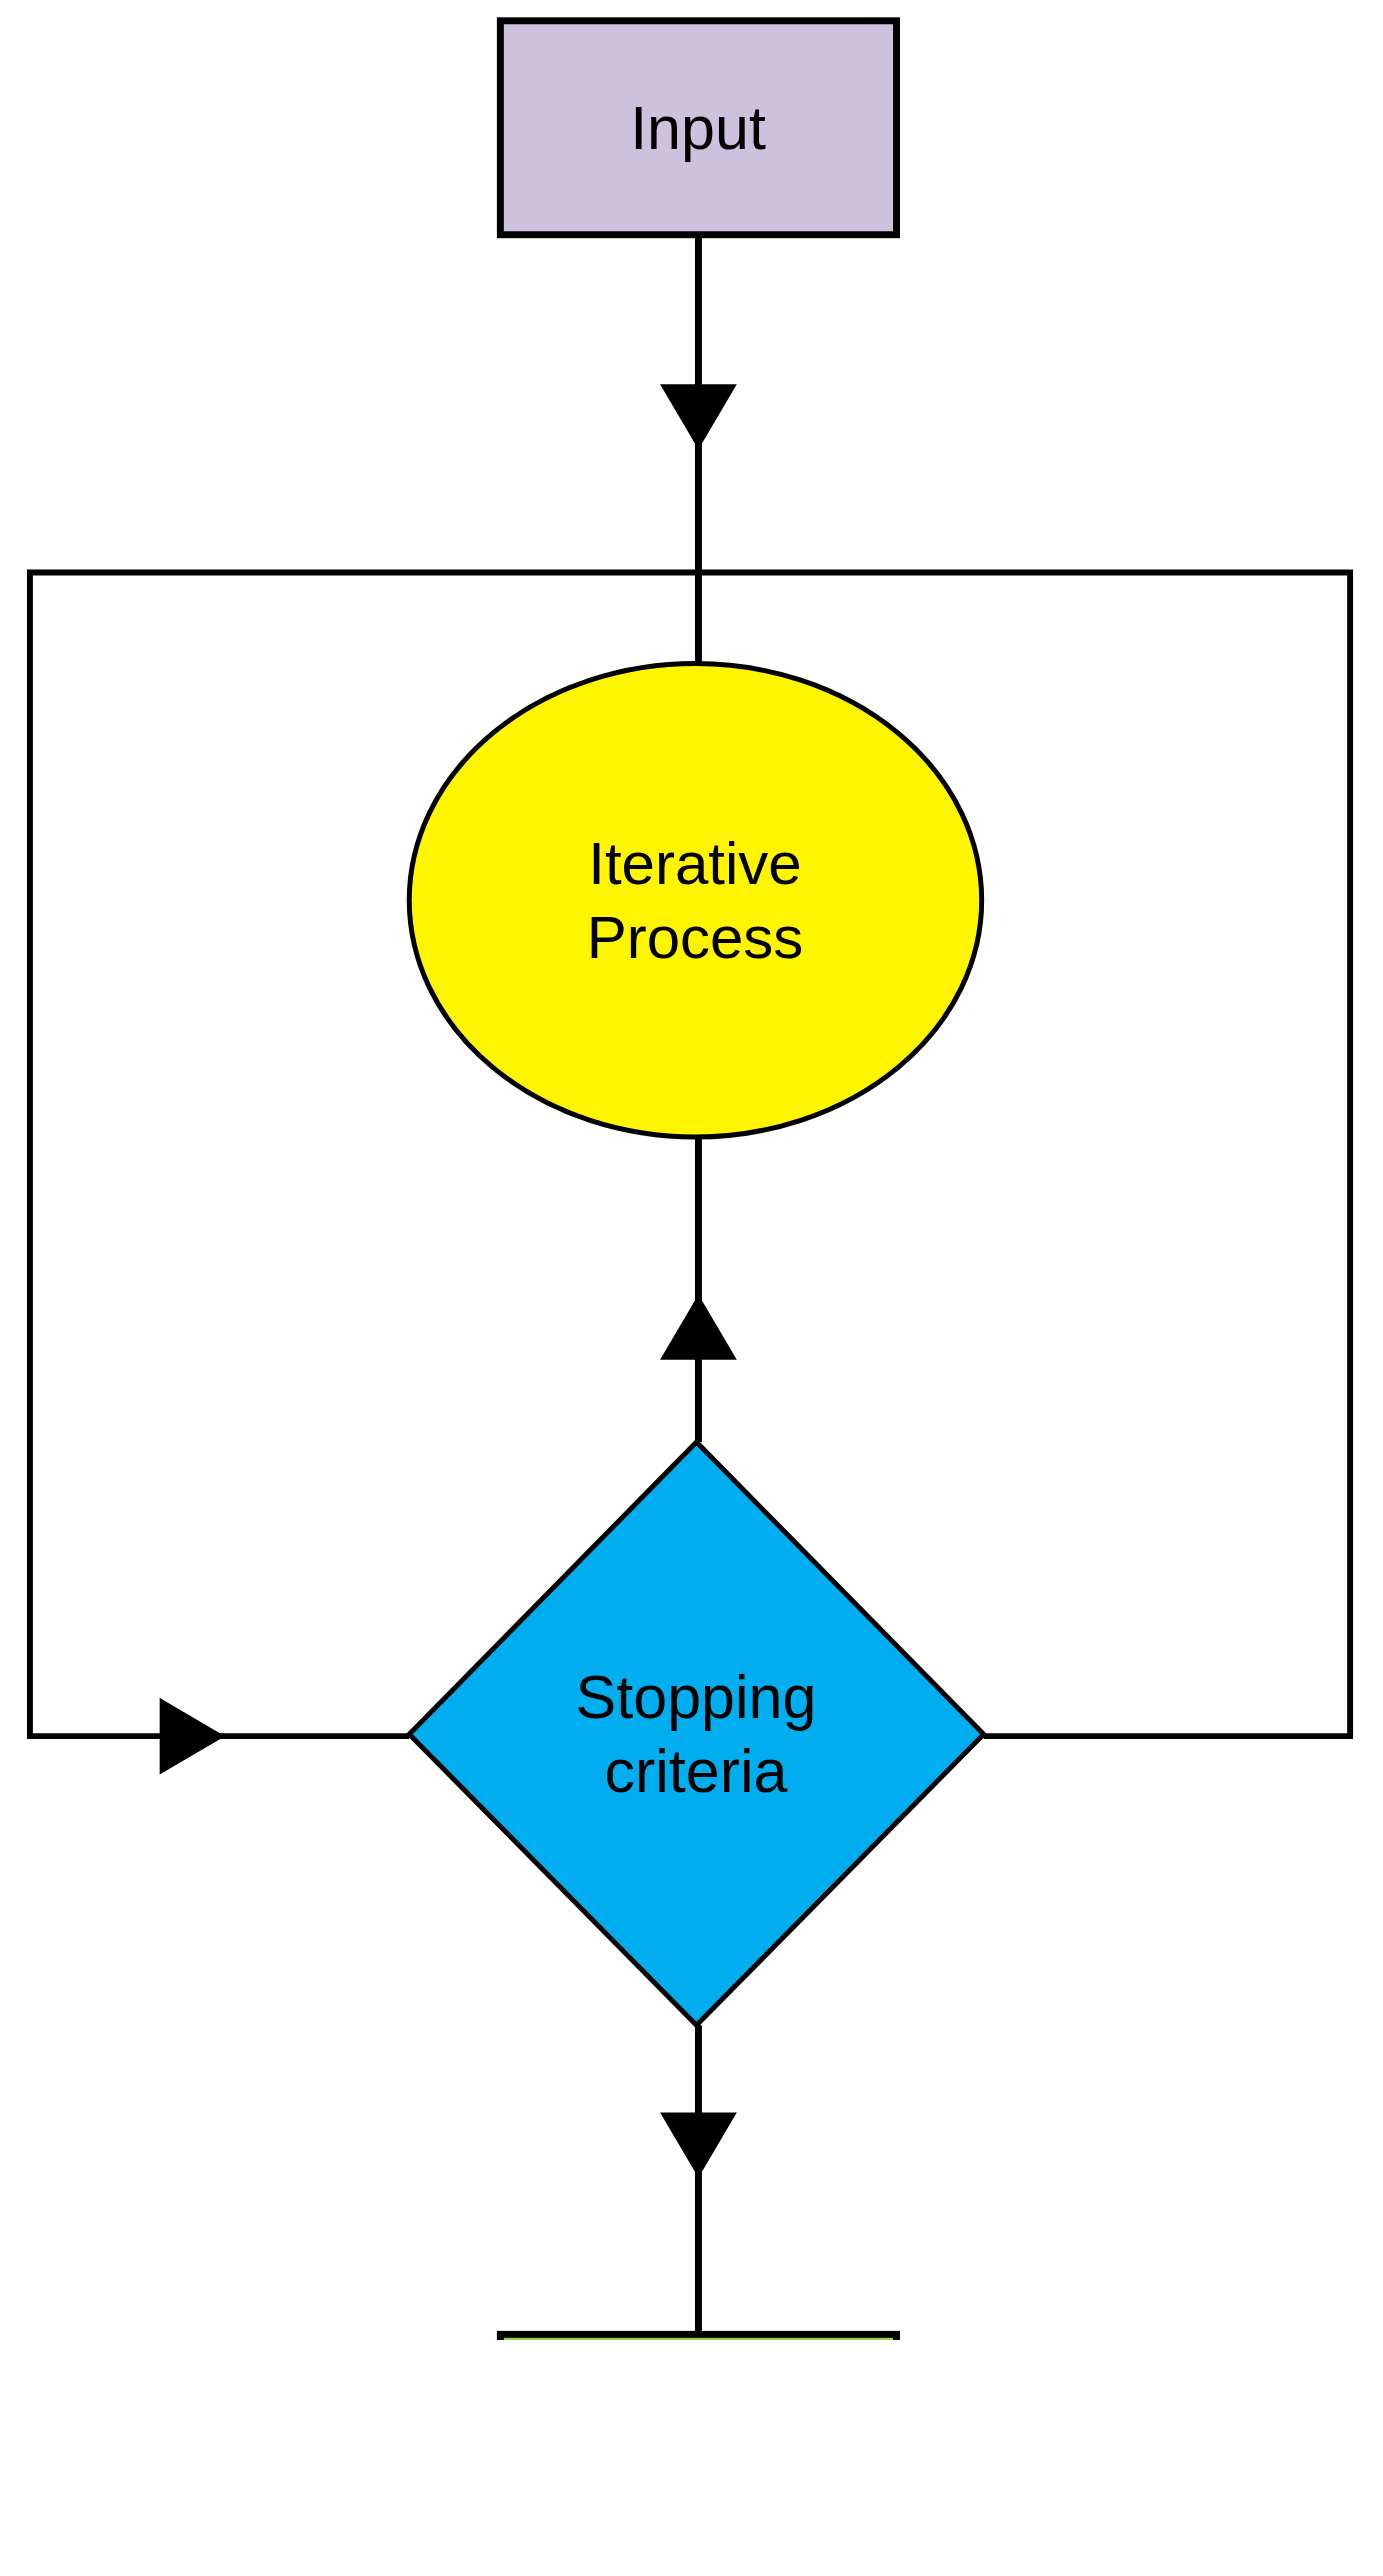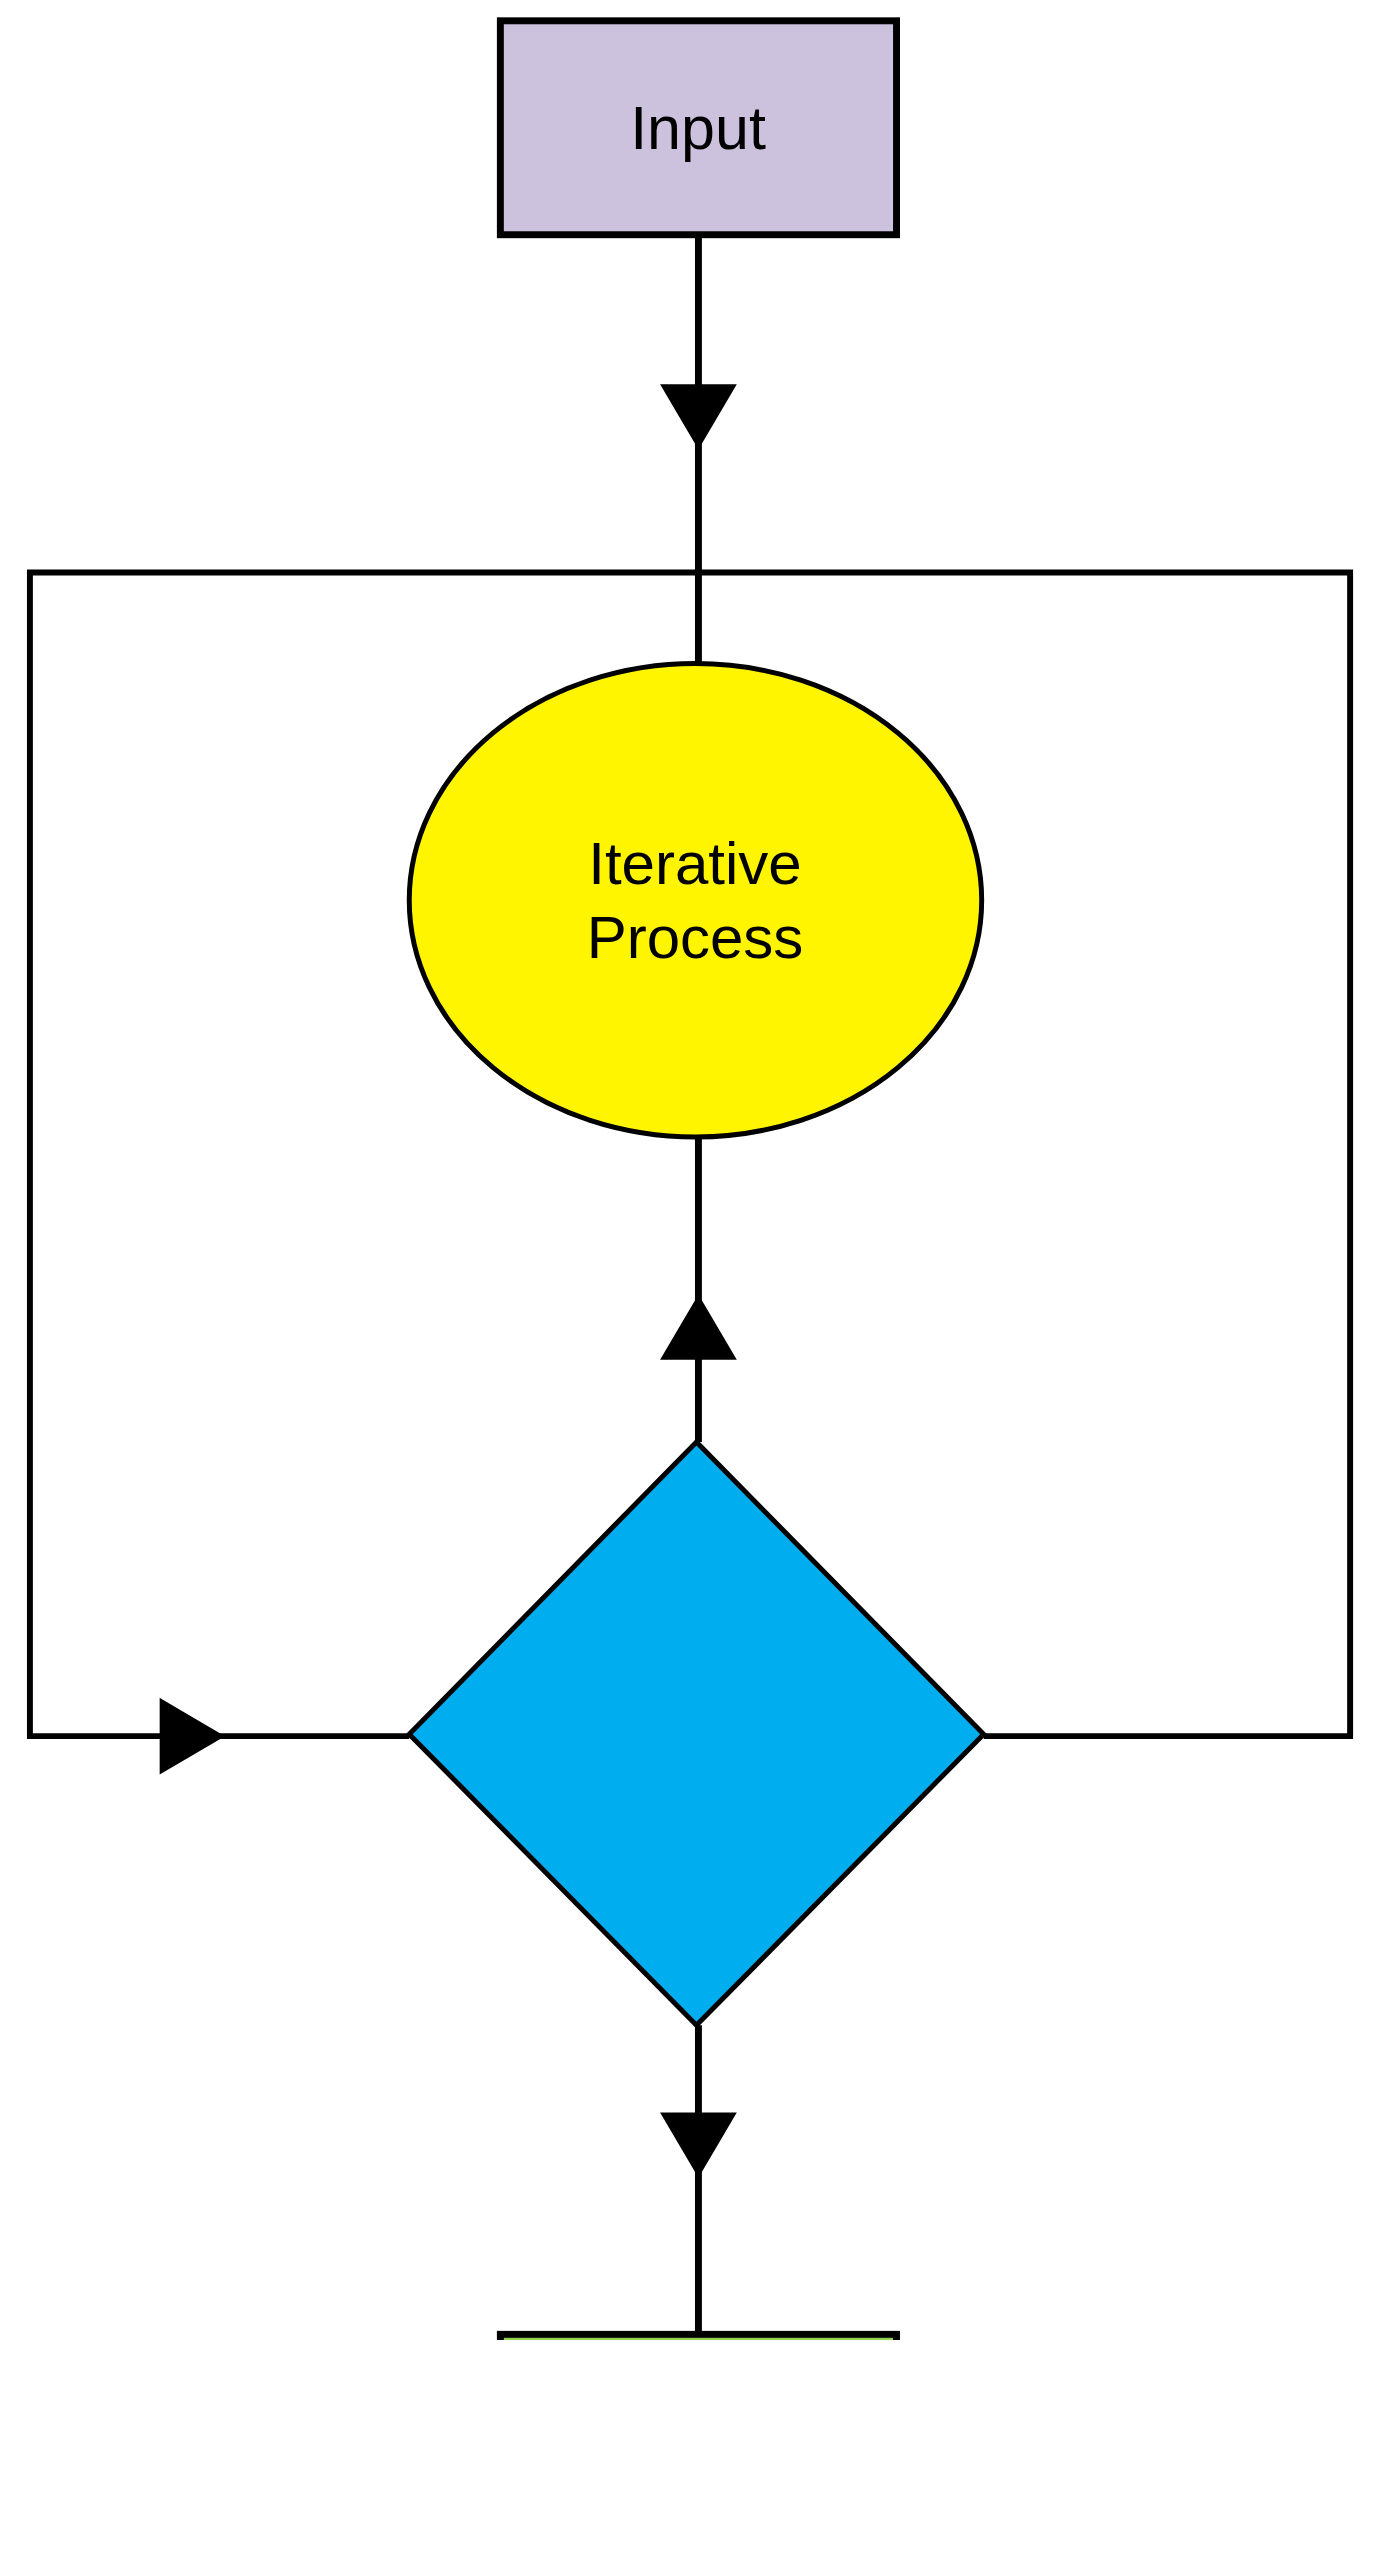--- a/index.html
+++ b/index.html
@@ -105,16 +105,18 @@
     <polygon id="shape-decision" points="703,1456 993,1751 703,2045 413,1751" fill="#00AEEF" stroke="#000000" stroke-width="5"></polygon>
 
     <rect id="shape-output" x="505" y="2357" width="400" height="218" fill="#92D050" stroke="#000000" stroke-width="7"></rect>
   </svg>
 
   <div class="node-label" id="label-input">Input</div>
 
   <div class="node-label" id="label-process">Iterative
 Process</div>
 
+  <div class="node-label" id="label-decision">Stopping
+criteria</div>
 
 
 </div>
 
 
 </body></html>

